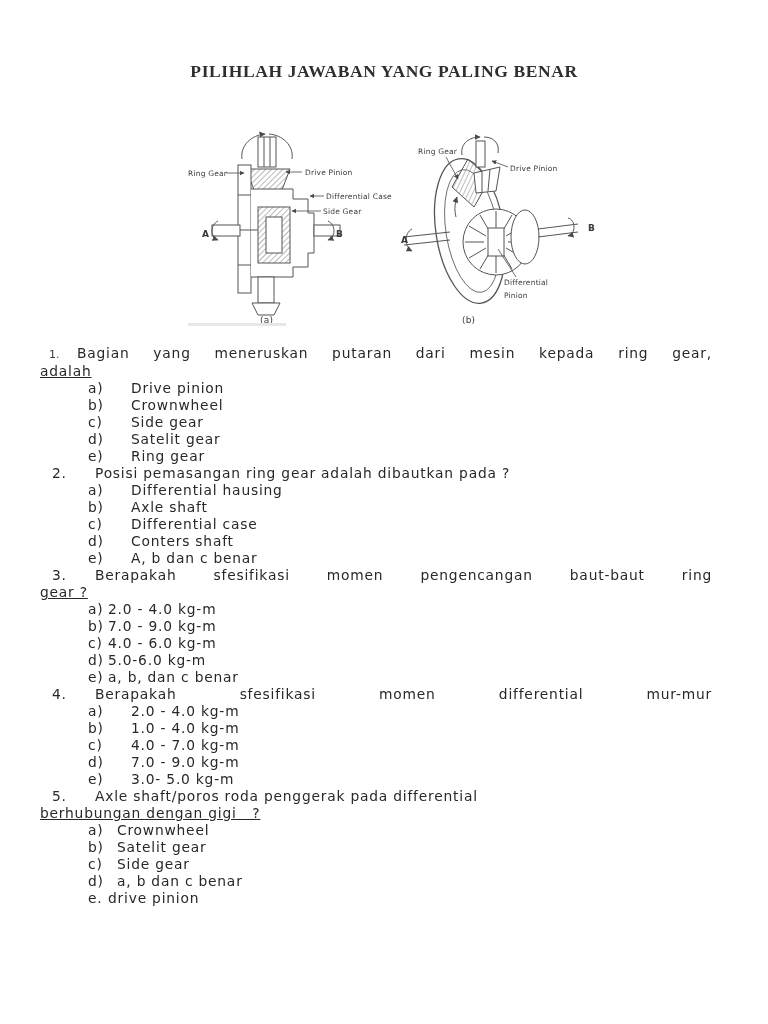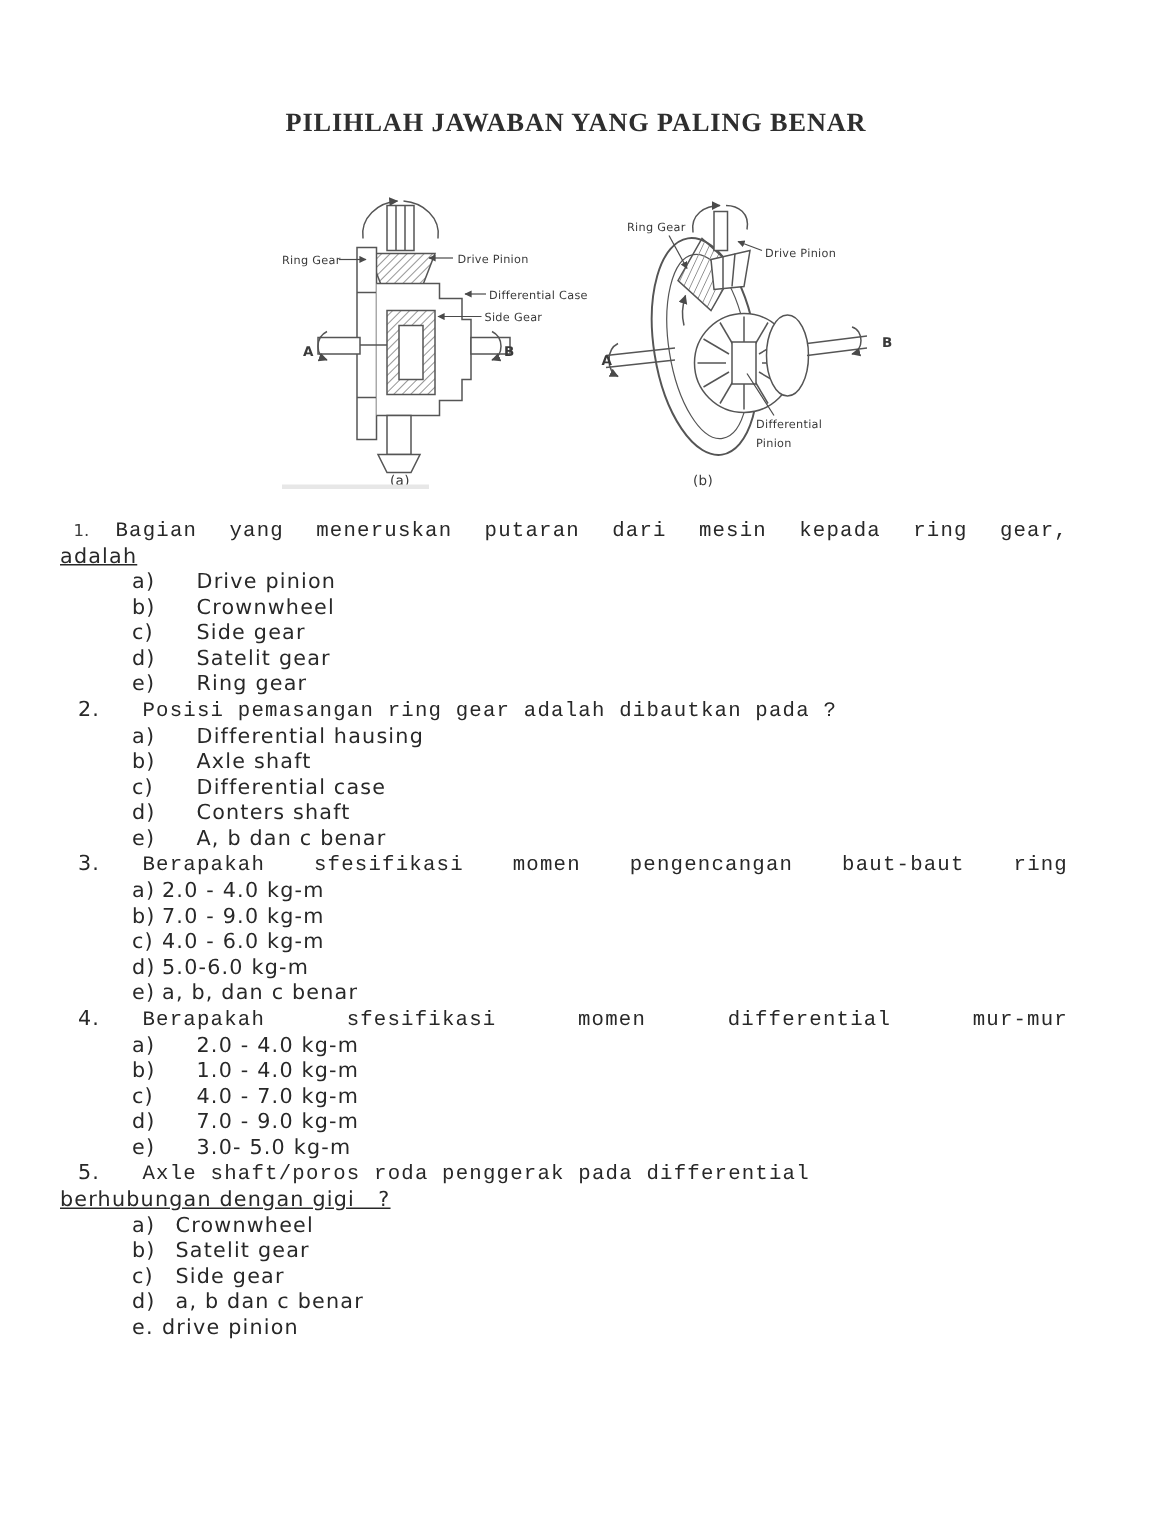--- a/index.html
+++ b/index.html
@@ -7,21 +7,21 @@
     position: relative;
     width: 768px;
     height: 1024px;
     background: #ffffff;
     overflow: hidden;
     font-family: "DejaVu Sans", sans-serif;
     color: #282828;
   }
   .doc-title {
     position: absolute;
-    top: 71px;
+    top: 61px;
     left: 0;
     width: 100%;
     margin: 0;
     text-align: center;
     font-family: "Liberation Serif", serif;
     font-weight: bold;
     font-size: 17.5px;
     letter-spacing: 0.6px;
     color: #2e2e2e;
   }
@@ -52,21 +52,21 @@
     padding-left: 12px;
     box-sizing: border-box;
   }
   .q-num-small {
     width: 37px;
     padding-left: 9px;
     font-size: 11px;
     color: #3d3d3d;
     letter-spacing: 0;
   }
-  .q-line1 { flex: 1; font-family: Liberation Mono, monospace; }
+  .q-line1 { flex: 1; }
   .justify { text-align: justify; text-align-last: justify; }
   .q-line2 { white-space: pre-wrap; text-decoration: underline; }
   .opt { display: flex; padding-left: 48px; }
   .opt .lab { flex: none; }
   .opt.wide .lab { width: 43px; }
   .opt.med .lab { width: 29px; }
   .opt.narrow .lab { width: 20px; }
 </style>
 </head>
 <body>
@@ -237,20 +237,21 @@
           <span class="lab">e)</span>
           <span class="txt">A, b dan c benar</span>
         </div>
     </div>
 
     <div class="q">
       <div class="q-head">
         <span class="q-num">3.</span>
         <span class="q-line1 justify">Berapakah sfesifikasi momen pengencangan baut-baut ring</span>
       </div>
+      <div class="q-line2">gear ?</div>
       <div class="opt narrow">
           <span class="lab">a)</span>
           <span class="txt">2.0 - 4.0 kg-m</span>
         </div>
       <div class="opt narrow">
           <span class="lab">b)</span>
           <span class="txt">7.0 - 9.0 kg-m</span>
         </div>
       <div class="opt narrow">
           <span class="lab">c)</span>

